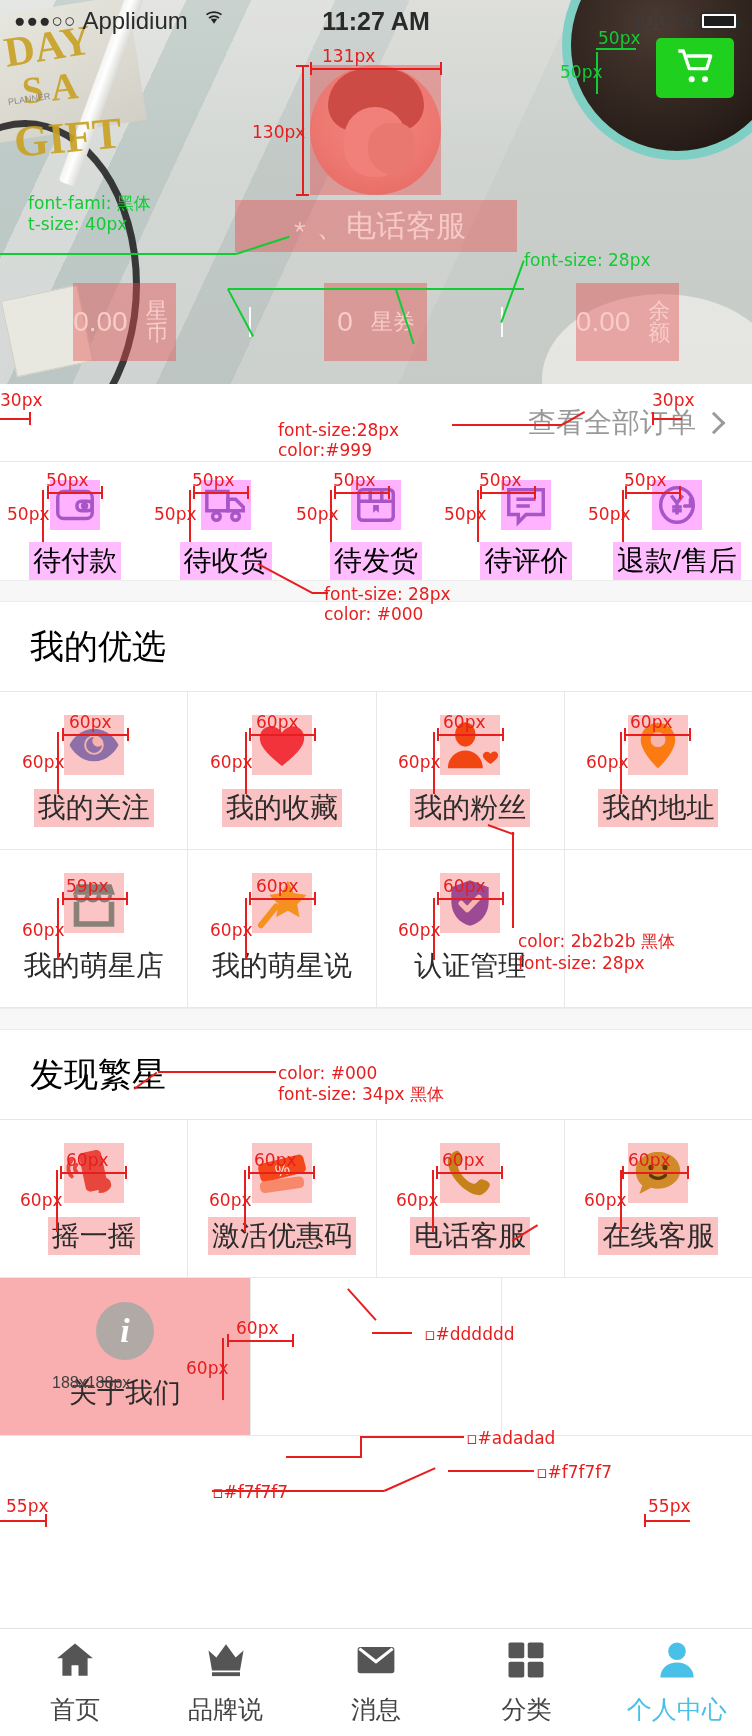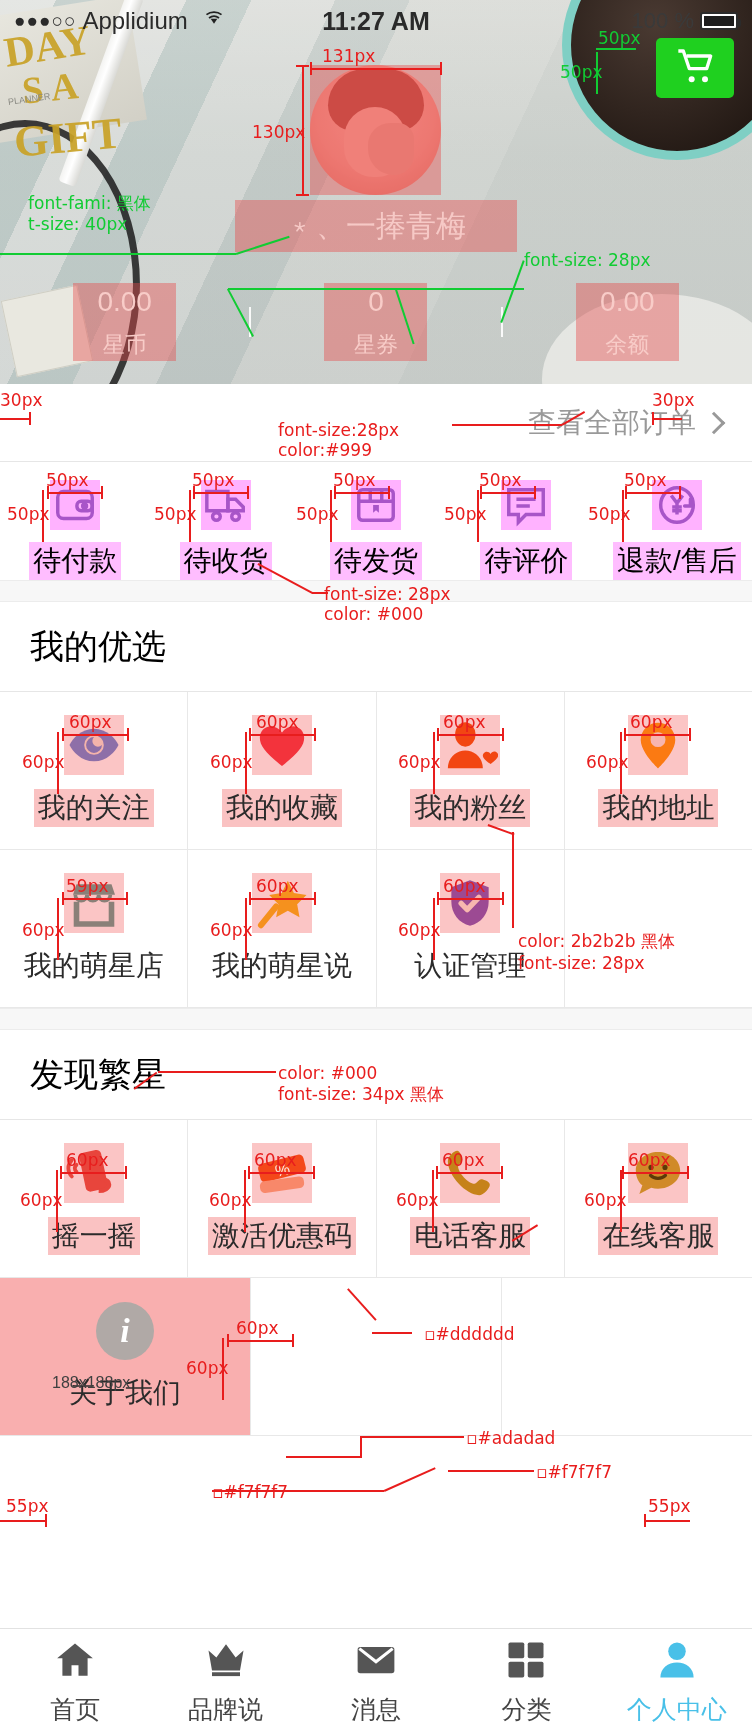--- a/index.html
+++ b/index.html
@@ -118,21 +118,21 @@
   }
 
   
   .stats {
     position: absolute; left: 0; top: 283px; width: 752px; height: 78px;
     display: flex; align-items: stretch; z-index: 4;
   }
   .stat { flex: 1; display: flex; align-items: center; justify-content: center; }
   .stat-box {
     width: 103px; height: 78px; background: rgba(232,73,73,0.42);
-    display: flex; flex-direction: column; align-items: center; justify-content: center; gap: 18px;
+    display: flex; flex-direction: row; align-items: center; justify-content: center; gap: 18px;
   }
   .stat-val { color: #f8ccc8; font-size: 28px; line-height: 1; }
   .stat-lbl { color: #f8ccc8; font-size: 22px; line-height: 1; }
   .stat-sep { width: 2px; height: 30px; background: #fff; align-self: center; opacity: .9; }
 
   
   .orders-head {
     height: 78px; display: flex; align-items: center;
     padding: 0 30px; border-bottom: 1px solid #e6e6e6; background: #fff;
   }
@@ -266,21 +266,21 @@
 
     <div class="avatar-wrap">
       <div class="avatar">
         <span class="hair"></span>
           <span class="face"></span>
           <span class="hand"></span>
       </div>
       <div class="ov-avatar"></div>
     </div>
 
-    <div class="username">﹡、一捧青梅</div>
+    <div class="username">﹡、电话客服</div>
 
     <div class="stats">
       <div class="stat">
         <div class="stat-box">
           <div class="stat-val">0.00</div>
           <div class="stat-lbl">星币</div>
         </div>
       </div>
       <div class="stat-sep"></div>
       <div class="stat">

